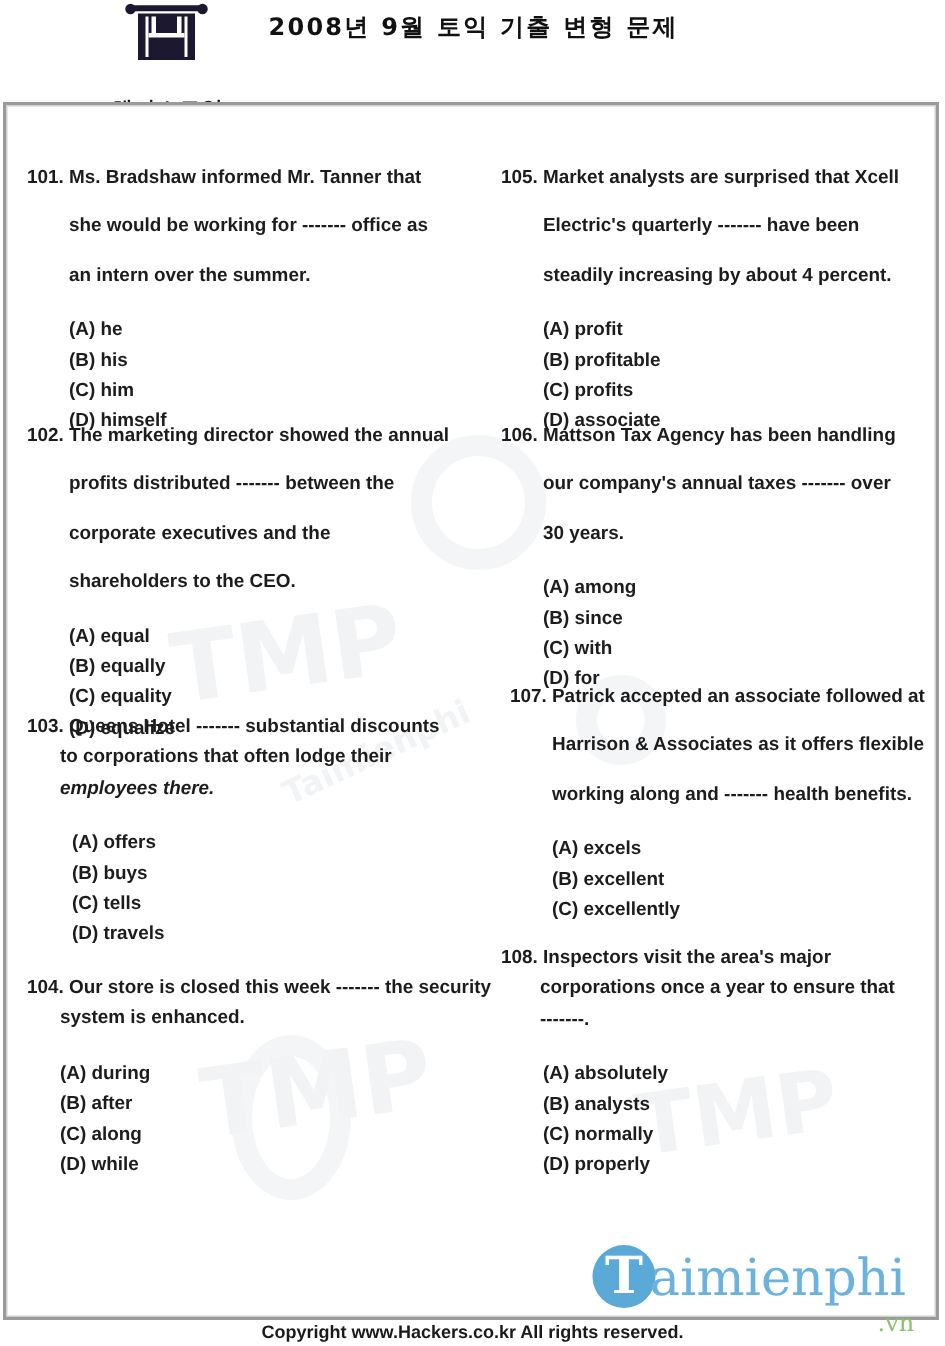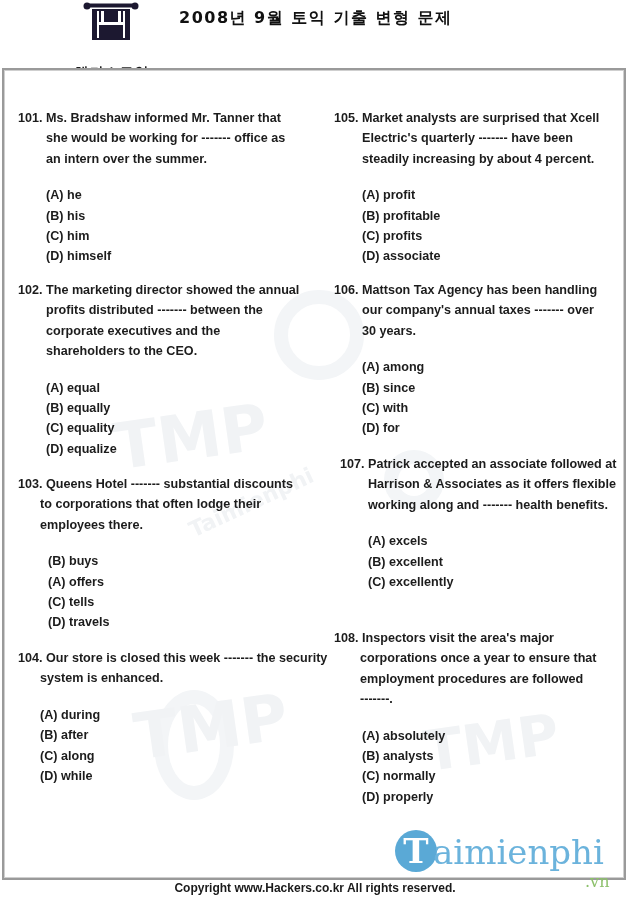--- a/index.html
+++ b/index.html
@@ -24,21 +24,21 @@
     .wm3 { left: 420px; top: 640px; font-size: 56px; transform: rotate(-8deg); }
     .wm4 { left: 180px; top: 420px; font-size: 22px; transform: rotate(-25deg); }
     .wm-circle { position: absolute; border-radius: 50%; border: 14px solid #f3f5f7; pointer-events: none; }
 
     
     .col { position: absolute; font-size: 12.6px; font-weight: bold; line-height: 20.4px; color: #1c1c1c; }
     .col-left { left: 14px; top: 38px; width: 300px; }
     .col-right { left: 330px; top: 38px; width: 290px; }
     .q { position: absolute; width: 100%; }
     .q-line { white-space: nowrap; }
-    .q-cont { padding-left: 28px; }
+    .q-cont { padding-left: 28px; margin-top: 12px; }
     .opts { margin-top: 16px; padding-left: 28px; }
     .opt { white-space: nowrap; }
 
     
     .footer { position: absolute; left: 0; top: 881px; width: 630px; text-align: center; font-size: 12px; font-weight: bold; color: #1a1a1a; }
     .brand { position: absolute; left: 393px; top: 828px; width: 232px; height: 66px; }
     .brand-t { position: absolute; left: 2px; top: 2px; width: 42px; height: 42px; border-radius: 50%; background: #5aa9d6; }
     .brand-t span { position: absolute; left: 0; top: 0; width: 42px; text-align: center; font-family: "DejaVu Serif", serif; font-size: 34px; line-height: 42px; color: #fff; font-weight: bold; }
     .brand-word { position: absolute; left: 40px; top: 4px; font-family: "DejaVu Serif", serif; font-size: 34px; line-height: 40px; color: #6bb3dc; letter-spacing: 0px; }
     .brand-vn { position: absolute; left: 192px; top: 44px; font-family: "DejaVu Serif", serif; font-size: 16px; color: #8cc06a; }
@@ -95,24 +95,24 @@
         <div class="opt">(A) equal</div>
         <div class="opt">(B) equally</div>
         <div class="opt">(C) equality</div>
         <div class="opt">(D) equalize</div>
       </div>
     </div>
 
     <div class="q" style="top:366px;">
       <div class="q-line"><span>103.</span> <span>Queens Hotel ------- substantial discounts</span></div>
       <div class="q-line" style="padding-left:22px;">to corporations that often lodge their</div>
-      <div class="q-line" style="padding-left:22px;">employees there.</div>
+      <div class="q-line" style="padding-left:22px;font-style:italic;">employees there.</div>
       <div class="opts" style="padding-left:30px;">
+        <div class="opt">(A) offers</div>
         <div class="opt">(B) buys</div>
-        <div class="opt">(A) offers</div>
         <div class="opt">(C) tells</div>
         <div class="opt">(D) travels</div>
       </div>
     </div>
 
     <div class="q" style="top:540px;">
       <div class="q-line"><span>104.</span> <span>Our store is closed this week ------- the security</span></div>
       <div class="q-line" style="padding-left:22px;">system is enhanced.</div>
       <div class="opts" style="padding-left:22px;">
         <div class="opt">(A) during</div>
@@ -155,21 +155,20 @@
       <div class="opts">
         <div class="opt">(A) excels</div>
         <div class="opt">(B) excellent</div>
         <div class="opt">(C) excellently</div>
       </div>
     </div>
 
     <div class="q" style="top:520px;">
       <div class="q-line"><span>108.</span> <span>Inspectors visit the area's major</span></div>
       <div class="q-line" style="padding-left:26px;">corporations once a year to ensure that</div>
-      <div class="q-line" style="padding-left:26px;">employment procedures are followed</div>
       <div class="q-line" style="padding-left:26px;">-------.</div>
       <div class="opts">
         <div class="opt">(A) absolutely</div>
         <div class="opt">(B) analysts</div>
         <div class="opt">(C) normally</div>
         <div class="opt">(D) properly</div>
       </div>
     </div>
   </div>
 </div>

